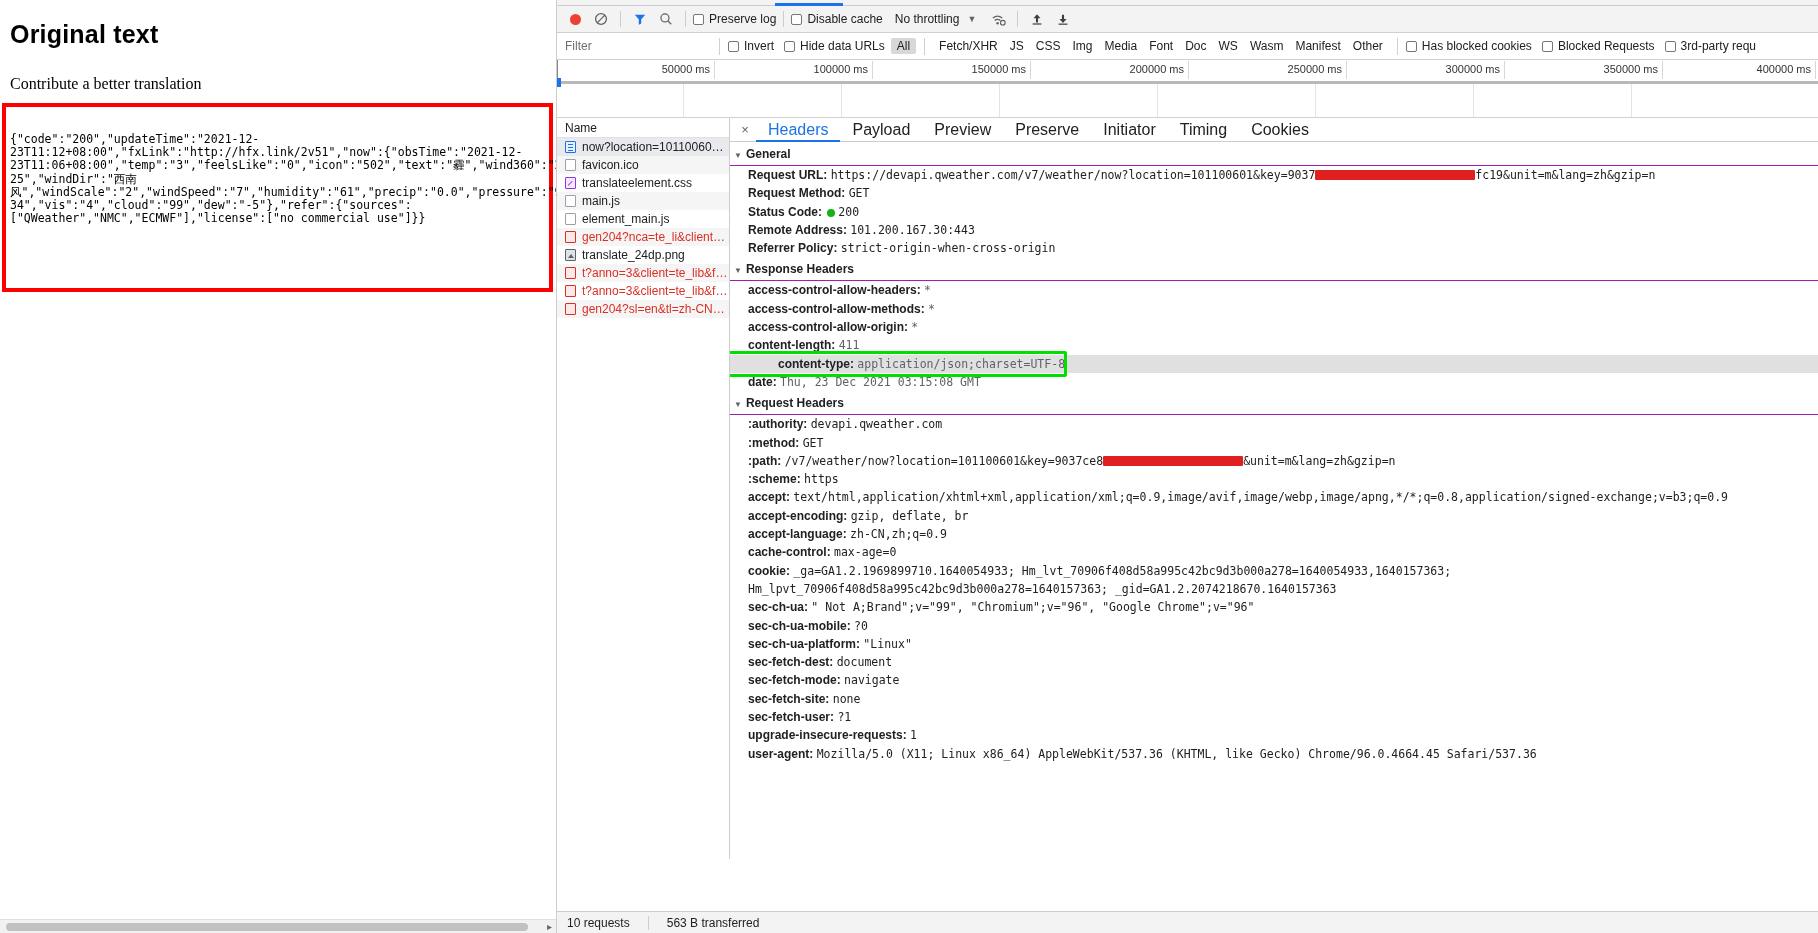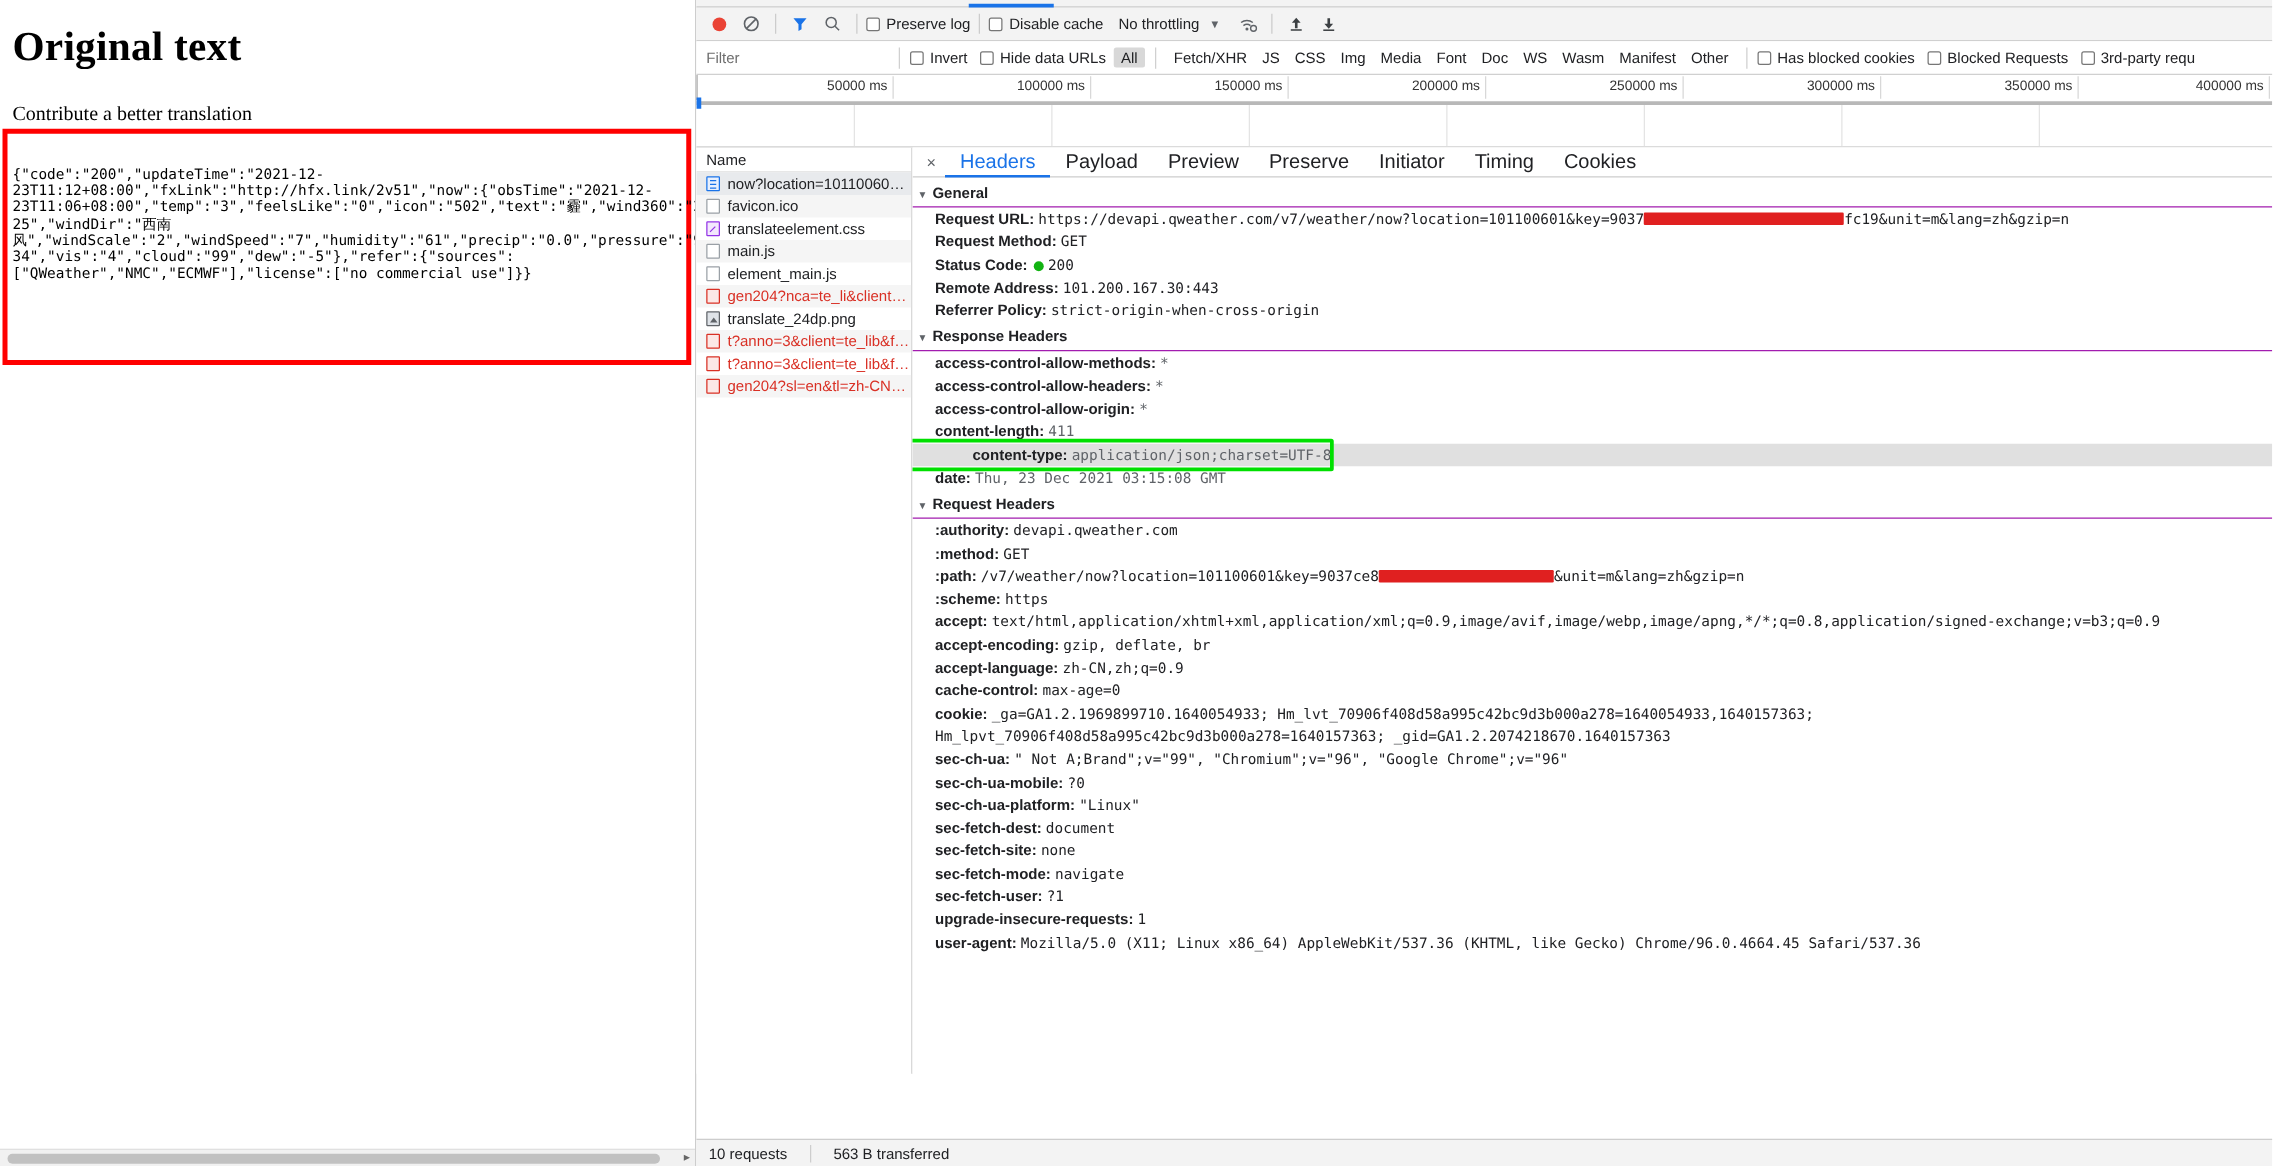--- a/index.html
+++ b/index.html
@@ -14,23 +14,23 @@
 
   
   .left-pane {
     position: relative;
     width: 556px; height: 933px;
     background: #fff;
     overflow: hidden;
     flex: 0 0 556px;
   }
   .page-title {
-    font-family: Liberation Serif, serif;
+    font-family: Liberation Sans, sans-serif;
     font-weight: bold;
-    font-size: 33px;
+    font-size: 25px;
     color: #000;
     margin: 20px 0 0 10px;
     letter-spacing: .2px;
   }
   .page-sub {
     font-family: "Liberation Serif", serif;
     font-size: 16px;
     color: #000;
     margin: 26px 0 0 10px;
   }
@@ -537,42 +537,42 @@
         </div>
 
         <div id="detail-body">
             <div class="sec-head"><span class="tri">▼</span><span>General</span></div>
             <div class="hrow"><span class="hkey">Request URL: </span><span class="hval">https://devapi.qweather.com/v7/weather/now?location=101100601&amp;key=9037</span><span class="redact" style="width: 160px;"></span><span class="hval">fc19&amp;unit=m&amp;lang=zh&amp;gzip=n</span></div>
             <div class="hrow"><span class="hkey">Request Method: </span><span class="hval">GET</span></div>
             <div class="hrow"><span class="hkey">Status Code: </span><span class="status-dot"></span><span class="hval">200</span></div>
             <div class="hrow"><span class="hkey">Remote Address: </span><span class="hval">101.200.167.30:443</span></div>
             <div class="hrow"><span class="hkey">Referrer Policy: </span><span class="hval">strict-origin-when-cross-origin</span></div>
             <div class="sec-head"><span class="tri">▼</span><span>Response Headers</span></div>
+            <div class="hrow"><span class="hkey">access-control-allow-headers: </span><span class="hval gray">*</span></div>
             <div class="hrow"><span class="hkey">access-control-allow-methods: </span><span class="hval gray">*</span></div>
-            <div class="hrow"><span class="hkey">access-control-allow-headers: </span><span class="hval gray">*</span></div>
             <div class="hrow"><span class="hkey">access-control-allow-origin: </span><span class="hval gray">*</span></div>
             <div class="hrow"><span class="hkey">content-length: </span><span class="hval gray">411</span></div>
             <div class="hrow hl"><span class="hkey">content-type: </span><span class="hval gray">application/json;charset=UTF-8</span></div>
             <div class="hrow"><span class="hkey">date: </span><span class="hval gray">Thu, 23 Dec 2021 03:15:08 GMT</span></div>
             <div class="sec-head"><span class="tri">▼</span><span>Request Headers</span></div>
             <div class="hrow"><span class="hkey">:authority: </span><span class="hval">devapi.qweather.com</span></div>
             <div class="hrow"><span class="hkey">:method: </span><span class="hval">GET</span></div>
             <div class="hrow"><span class="hkey">:path: </span><span class="hval">/v7/weather/now?location=101100601&amp;key=9037ce8</span><span class="redact" style="width: 140px;"></span><span class="hval">&amp;unit=m&amp;lang=zh&amp;gzip=n</span></div>
             <div class="hrow"><span class="hkey">:scheme: </span><span class="hval">https</span></div>
             <div class="hrow wrap"><span class="hkey">accept: </span><span class="hval">text/html,application/xhtml+xml,application/xml;q=0.9,image/avif,image/webp,image/apng,*/*;q=0.8,application/signed-exchange;v=b3;q=0.9</span></div>
             <div class="hrow"><span class="hkey">accept-encoding: </span><span class="hval">gzip, deflate, br</span></div>
             <div class="hrow"><span class="hkey">accept-language: </span><span class="hval">zh-CN,zh;q=0.9</span></div>
             <div class="hrow"><span class="hkey">cache-control: </span><span class="hval">max-age=0</span></div>
             <div class="hrow wrap"><span class="hkey">cookie: </span><span class="hval">_ga=GA1.2.1969899710.1640054933; Hm_lvt_70906f408d58a995c42bc9d3b000a278=1640054933,1640157363; Hm_lpvt_70906f408d58a995c42bc9d3b000a278=1640157363; _gid=GA1.2.2074218670.1640157363</span></div>
             <div class="hrow"><span class="hkey">sec-ch-ua: </span><span class="hval">" Not A;Brand";v="99", "Chromium";v="96", "Google Chrome";v="96"</span></div>
             <div class="hrow"><span class="hkey">sec-ch-ua-mobile: </span><span class="hval">?0</span></div>
             <div class="hrow"><span class="hkey">sec-ch-ua-platform: </span><span class="hval">"Linux"</span></div>
             <div class="hrow"><span class="hkey">sec-fetch-dest: </span><span class="hval">document</span></div>
+            <div class="hrow"><span class="hkey">sec-fetch-mode: </span><span class="hval">navigate</span></div>
             <div class="hrow"><span class="hkey">sec-fetch-site: </span><span class="hval">none</span></div>
-            <div class="hrow"><span class="hkey">sec-fetch-mode: </span><span class="hval">navigate</span></div>
             <div class="hrow"><span class="hkey">sec-fetch-user: </span><span class="hval">?1</span></div>
             <div class="hrow"><span class="hkey">upgrade-insecure-requests: </span><span class="hval">1</span></div>
             <div class="hrow wrap"><span class="hkey">user-agent: </span><span class="hval">Mozilla/5.0 (X11; Linux x86_64) AppleWebKit/537.36 (KHTML, like Gecko) Chrome/96.0.4664.45 Safari/537.36</span></div>
           </div>
         <div class="greenbox" id="greenbox" style="left: -8px; top: 232.672px; width: 345px; height: 26.2969px;"></div>
       </div>
     </div>
 
     <div class="footer">
       <span>10 requests</span>

